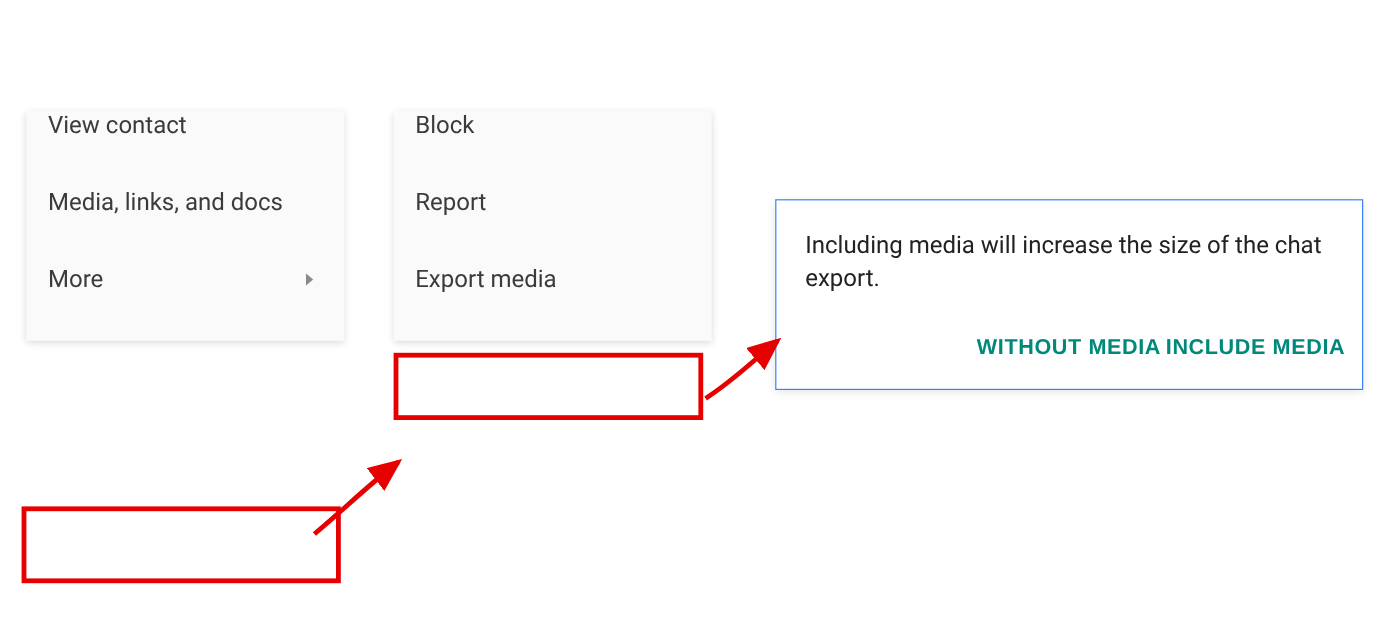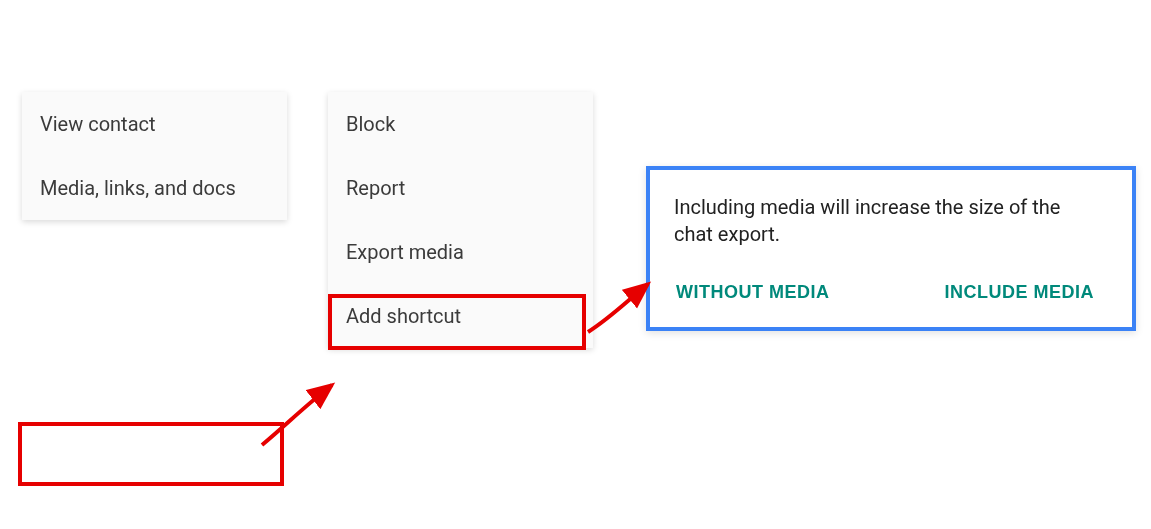--- a/index.html
+++ b/index.html
@@ -11,21 +11,20 @@
     position: relative;
     overflow: hidden;
   }
   .menu {
     position: absolute;
     background: #fafafa;
     box-shadow: 0 2px 6px rgba(0,0,0,0.15);
   }
   .menu-item {
     display: flex;
-    align-items: center;
     justify-content: space-between;
     padding: 0 24px 0 18px;
     height: 64px;
     color: #3b3b3b;
     font-size: 20px;
     cursor: pointer;
     white-space: nowrap;
   }
   .chevron {
     margin-left: auto;
@@ -35,34 +34,34 @@
     border: 4px solid #e60000;
     pointer-events: none;
   }
   .arrow {
     position: absolute;
     pointer-events: none;
   }
   .dialog {
     position: absolute;
     background: #ffffff;
-    border: 4px solid #3b82f6;
+    border: 1px solid #3b82f6;
     box-shadow: 0 2px 8px rgba(0,0,0,0.12);
-    padding: 24px 36px 20px 24px;
+    padding: 24px 12px 20px 24px;
     width: 490px;
   }
   .dialog-text {
     color: #222;
     font-size: 20px;
     line-height: 1.35;
     margin-bottom: 30px;
   }
   .dialog-actions {
     display: flex;
-    justify-content: space-between;
+    justify-content: flex-end;
     align-items: center;
   }
   .dialog-btn {
     color: #00897b;
     font-size: 18px;
     font-weight: 600;
     letter-spacing: 0.5px;
     cursor: pointer;
     background: none;
     border: none;
@@ -72,34 +71,39 @@
 </head>
 <body>
 
 <div class="menu" style="left:22px; top:92px; width:265px;">
   <div class="menu-item">
     <span>View contact</span>
   </div>
   <div class="menu-item">
     <span>Media, links, and docs</span>
   </div>
+  <div class="menu-item">
+    <span>More</span>
+    <span class="chevron">
+      <svg width="9" height="12" viewBox="0 0 9 12">
+          <path d="M1 1 L7 6 L1 11 Z" fill="#8a8a8a"></path>
+        </svg>
+    </span>
+  </div>
 </div>
 
 <div class="menu" style="left:328px; top:92px; width:265px;">
   <div class="menu-item">
     <span>Block</span>
   </div>
   <div class="menu-item">
     <span>Report</span>
   </div>
   <div class="menu-item">
     <span>Export media</span>
-  </div>
-  <div class="menu-item">
-    <span>Add shortcut</span>
   </div>
 </div>
 
 <div class="dialog" style="left:646px; top:166px;">
   <div class="dialog-text">Including media will increase the size of the chat export.</div>
   <div class="dialog-actions">
     <button class="dialog-btn">WITHOUT MEDIA</button>
     <button class="dialog-btn">INCLUDE MEDIA</button>
   </div>
 </div>

